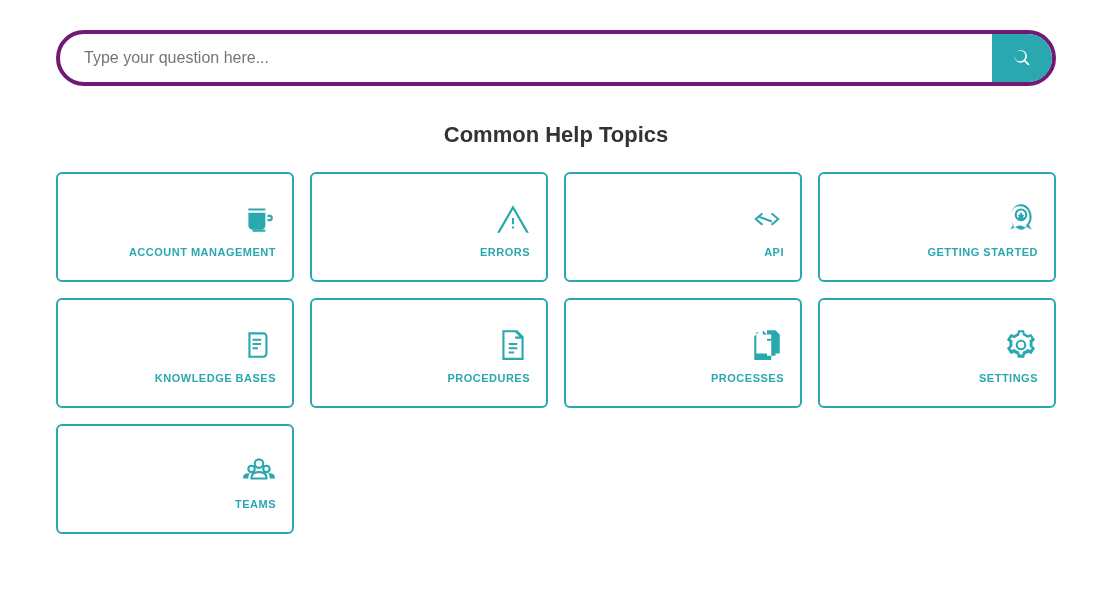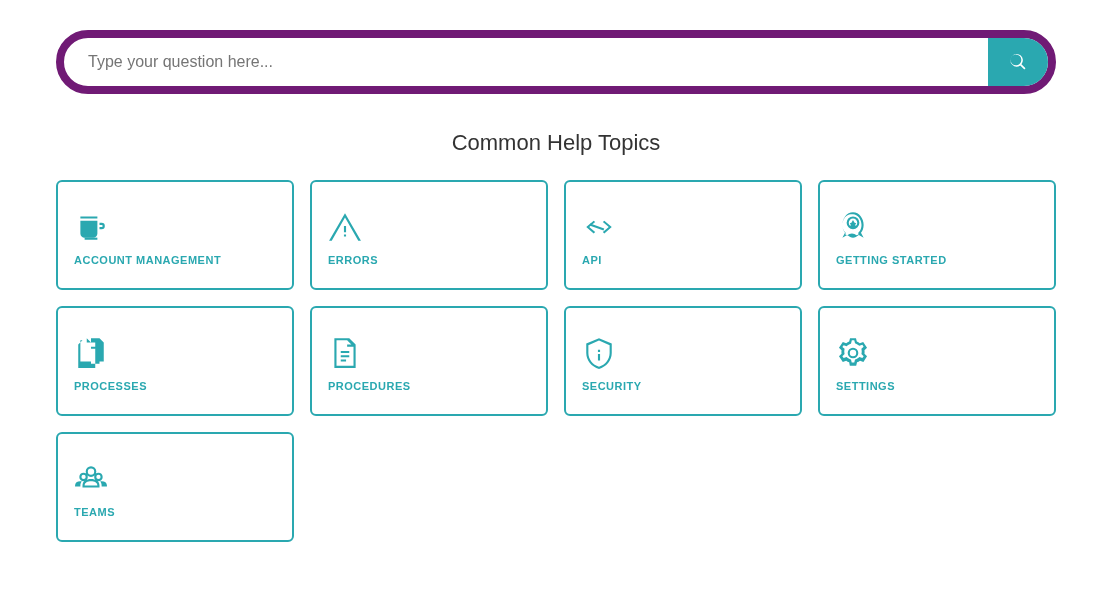--- a/index.html
+++ b/index.html
@@ -16,21 +16,21 @@
 
     .page-container {
       width: 100%;
       max-width: 1000px;
     }
 
     
     .search-wrapper {
       display: flex;
       align-items: center;
-      border: 8px solid #701a75;
+      border: 4px solid #701a75;
       border-radius: 50px;
       overflow: hidden;
       margin-bottom: 36px;
       background: #fff;
     }
 
     .search-input {
       flex: 1;
       border: none;
       outline: none;
@@ -53,39 +53,39 @@
     .search-button svg {
       width: 20px;
       height: 20px;
       fill: white;
     }
 
     
     .section-title {
       text-align: center;
       font-size: 22px;
-      font-weight: 400;
+      font-weight: 700;
       color: #333;
       margin-bottom: 24px;
     }
 
     
     .topics-grid {
       display: grid;
       grid-template-columns: repeat(4, 1fr);
       gap: 16px;
     }
 
     .topic-card {
       border: 2px solid #2aa8b0;
       border-radius: 6px;
       padding: 24px 16px 18px;
       display: flex;
       flex-direction: column;
-      align-items: flex-start;
+      align-items: flex-end;
       justify-content: center;
       cursor: pointer;
       background: #fff;
       transition: background 0.2s;
       min-height: 110px;
     }
 
     .topic-label {
       font-size: 11px;
       font-weight: 700;
@@ -145,42 +145,42 @@
       <span class="topic-label">API</span>
     </div>
 
     <div class="topic-card">
       <svg class="icon-svg" viewBox="0 0 32 32">
         <path d="M16 2C10 2 6 8 6 14c0 3 1 5.5 2.5 7.5L6 26l4.5-2.5C12.5 25 14.2 26 16 26s3.5-1 5.5-2.5L26 26l-2.5-4.5C25 19.5 26 17 26 14c0-6-4-12-10-12zm0 2c4.5 0 8 5 8 10 0 2.5-.8 4.8-2.2 6.5l-1 1.2.6 1.1-1.8 1c-1.4-1-2.9-1.8-4.6-1.8s-3.2.8-4.6 1.8l-1.8-1 .6-1.1-1-1.2C6.8 18.8 6 16.5 6 14c0-5 3.5-10 8-10h2zm0 2a6 6 0 1 0 0 12 6 6 0 0 0 0-12zm0 2a4 4 0 1 1 0 8 4 4 0 0 1 0-8zm0 1.5L14.5 12l-1.5.5 1 1.5-1 1.5 1.5.5 1.5 1.5 1.5-1.5 1.5-.5-1-1.5 1-1.5-1.5-.5L16 9.5z"></path>
       </svg>
       <span class="topic-label">GETTING STARTED</span>
     </div>
 
-
-
     <div class="topic-card">
       <svg class="icon-svg" viewBox="0 0 32 32">
-        <path d="M10 2h14l4 4v18h-8v6H4V8l4-4h2zm0 2H6v20h14V6h-4V2h-6zm2-2v4h4l-4-4zm4 8h6l4 4v10h-10V10zm0 2v14h8v-8h-4v-6h-4zm4 0v4h4l-4-4z"></path>
+        <path d="M6 4h14a4 4 0 0 1 4 4v16a4 4 0 0 1-4 4H6V4zm2 2v20h12a2 2 0 0 0 2-2V8a2 2 0 0 0-2-2H8zm2 4h8v2H10v-2zm0 4h8v2H10v-2zm0 4h5v2h-5v-2z"></path>
       </svg>
-      <span class="topic-label">PROCESSES</span>
+      <span class="topic-label">KNOWLEDGE BASES</span>
     </div>
+
 
     <div class="topic-card">
       <svg class="icon-svg" viewBox="0 0 32 32">
         <path d="M8 2h12l6 6v22H6V2h2zm0 2H8v24h16V10h-6V4H8zm10 0v4h4l-4-4zm-6 10h8v2H12v-2zm0 4h8v2H12v-2zm0 4h5v2h-5v-2z"></path>
       </svg>
       <span class="topic-label">PROCEDURES</span>
     </div>
 
     <div class="topic-card">
       <svg class="icon-svg" viewBox="0 0 32 32">
-        <path d="M16 2L4 7v9c0 7 5 13 12 15 7-2 12-8 12-15V7L16 2zm0 2.2L26 8.8V16c0 6-4 11-10 13C10 27 6 22 6 16V8.8L16 4.2zm-1 8.8v2h2v-2h-2zm0 4v6h2v-6h-2z"></path>
+        <path d="M10 2h14l4 4v18h-8v6H4V8l4-4h2zm0 2H6v20h14V6h-4V2h-6zm2-2v4h4l-4-4zm4 8h6l4 4v10h-10V10zm0 2v14h8v-8h-4v-6h-4zm4 0v4h4l-4-4z"></path>
       </svg>
-      <span class="topic-label">SECURITY</span>
+      <span class="topic-label">PROCESSES</span>
     </div>
+
 
     <div class="topic-card">
       <svg class="icon-svg" viewBox="0 0 32 32">
         <path d="M13.2 2l-.8 3.2a11 11 0 0 0-2.8 1.6L6.4 5.6 2.8 11l2.4 2.4a11 11 0 0 0 0 3.2L2.8 19l3.6 5.4 3.2-1.2a11 11 0 0 0 2.8 1.6L13 28h6l.8-3.2a11 11 0 0 0 2.8-1.6l3.2 1.2L29.2 19l-2.4-2.4a11 11 0 0 0 0-3.2l2.4-2.4-3.6-5.4-3.2 1.2a11 11 0 0 0-2.8-1.6L18.8 2h-5.6zm1.6 2h2.4l.7 2.8.9.4a9 9 0 0 1 2.4 1.4l.8.6 2.8-1 1.2 1.8-2.1 2.1.2 1a9 9 0 0 1 0 2.8l-.2 1 2.1 2.1-1.2 1.8-2.8-1-.8.6a9 9 0 0 1-2.4 1.4l-.9.4-.7 2.8h-2.4l-.7-2.8-.9-.4a9 9 0 0 1-2.4-1.4l-.8-.6-2.8 1-1.2-1.8 2.1-2.1-.2-1a9 9 0 0 1 0-2.8l.2-1L6 10.4l1.2-1.8 2.8 1 .8-.6a9 9 0 0 1 2.4-1.4l.9-.4.7-2.8zM16 11a5 5 0 1 0 0 10 5 5 0 0 0 0-10zm0 2a3 3 0 1 1 0 6 3 3 0 0 1 0-6z"></path>
       </svg>
       <span class="topic-label">SETTINGS</span>
     </div>
 
 
     <div class="topic-card">

